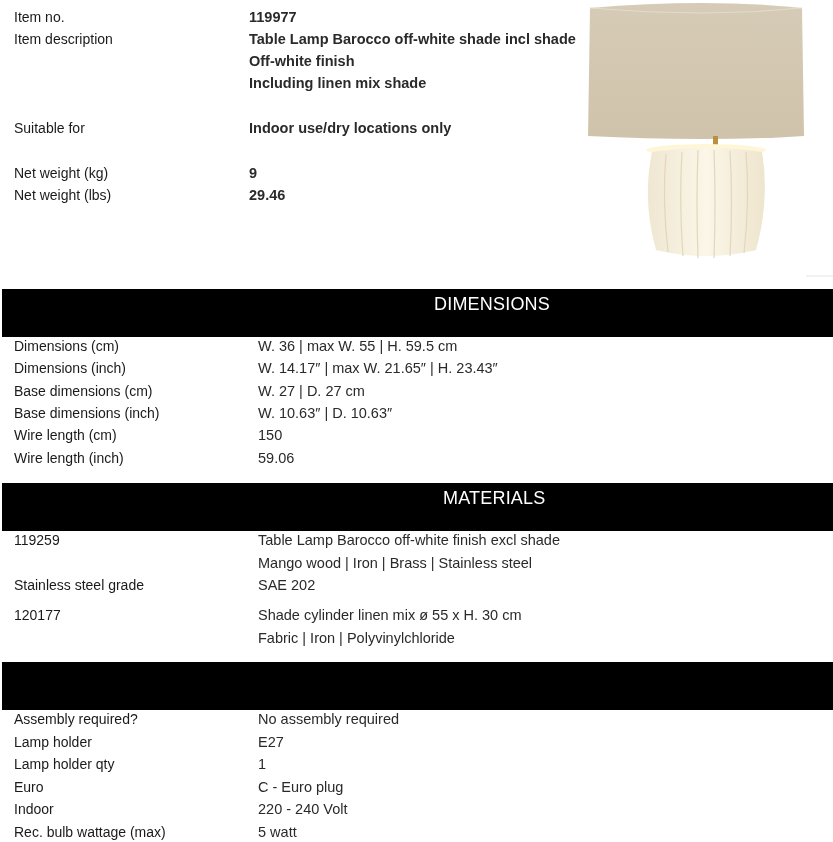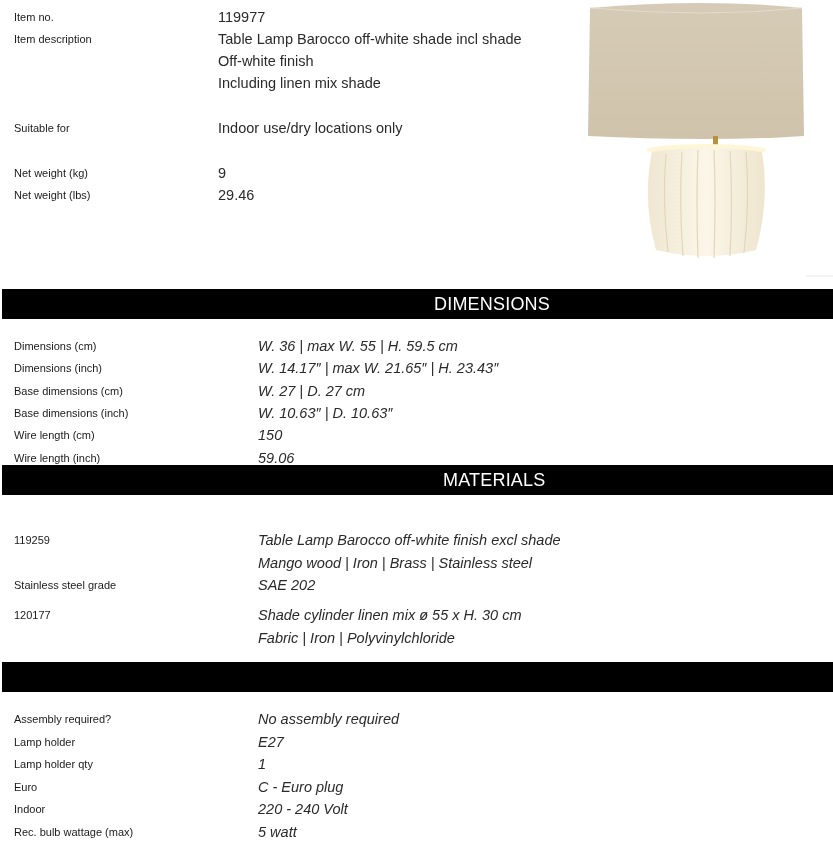--- a/index.html
+++ b/index.html
@@ -1,28 +1,28 @@
 <!DOCTYPE html>
 <html><head>
 <meta charset="utf-8">
 <style>
   * { box-sizing: border-box; margin: 0; padding: 0; }
   html, body { width: 833px; height: 842px; background: #ffffff; overflow: hidden; }
   body { font-family: "Liberation Sans", "DejaVu Sans", sans-serif; color: #1a1a1a; font-size: 14px; position: relative; }
 
   .top { position: absolute; left: 0; top: 0; width: 833px; height: 290px; }
   .row { position: absolute; left: 14px; height: 22px; line-height: 22px; white-space: nowrap; }
-  .lbl { position: absolute; left: 0; color: #1a1a1a; font-size: 11px; }
+  .lbl { position: absolute; left: 0; color: #1a1a1a; font-size: 14px; }
   .val { position: absolute; color: #2a2a2a; font-size: 14.5px; }
-  .top .val { left: 204px; }
-  .sec .val { left: 244px; font-style: italic; }
+  .top .val { left: 235px; font-weight: bold; }
+  .sec .val { left: 244px; }
 
   .lamp { position: absolute; left: 584px; top: 0; width: 249px; height: 280px; }
 
-  .bar { position: absolute; left: 2px; width: 831px; height: 30px; background: #000; color: #fff; padding-left: 45px; }
+  .bar { position: absolute; left: 2px; width: 831px; height: 48px; background: #000; color: #fff; padding-left: 45px; }
   .bar-title { position: absolute; top: 0; height: 31px; line-height: 31px; font-size: 18px; letter-spacing: 0.2px; white-space: nowrap; }
 
   .sec { position: absolute; left: 0; width: 833px; }
 </style>
 </head>
 <body>
 
 <div class="top">
   <div class="row" style="top:6px;">
     <span class="lbl">Item no.</span>
@@ -109,21 +109,21 @@
   <div class="row" style="top:104px;">
     <span class="lbl">Wire length (cm)</span>
     <span class="val">150</span>
   </div>
   <div class="row" style="top:127px;">
     <span class="lbl">Wire length (inch)</span>
     <span class="val">59.06</span>
   </div>
 </div>
 
-<div class="bar" style="top:465px;">
+<div class="bar" style="top:483px;">
   <span class="bar-title" style="left:441px;">MATERIALS</span>
 </div>
 <div class="sec" style="top:514px;">
   <div class="row" style="top:15px;">
     <span class="lbl">119259</span>
     <span class="val">Table Lamp Barocco off-white finish excl shade</span>
   </div>
   <div class="row" style="top:38px;">
     <span class="val">Mango wood | Iron | Brass | Stainless steel</span>
   </div>

